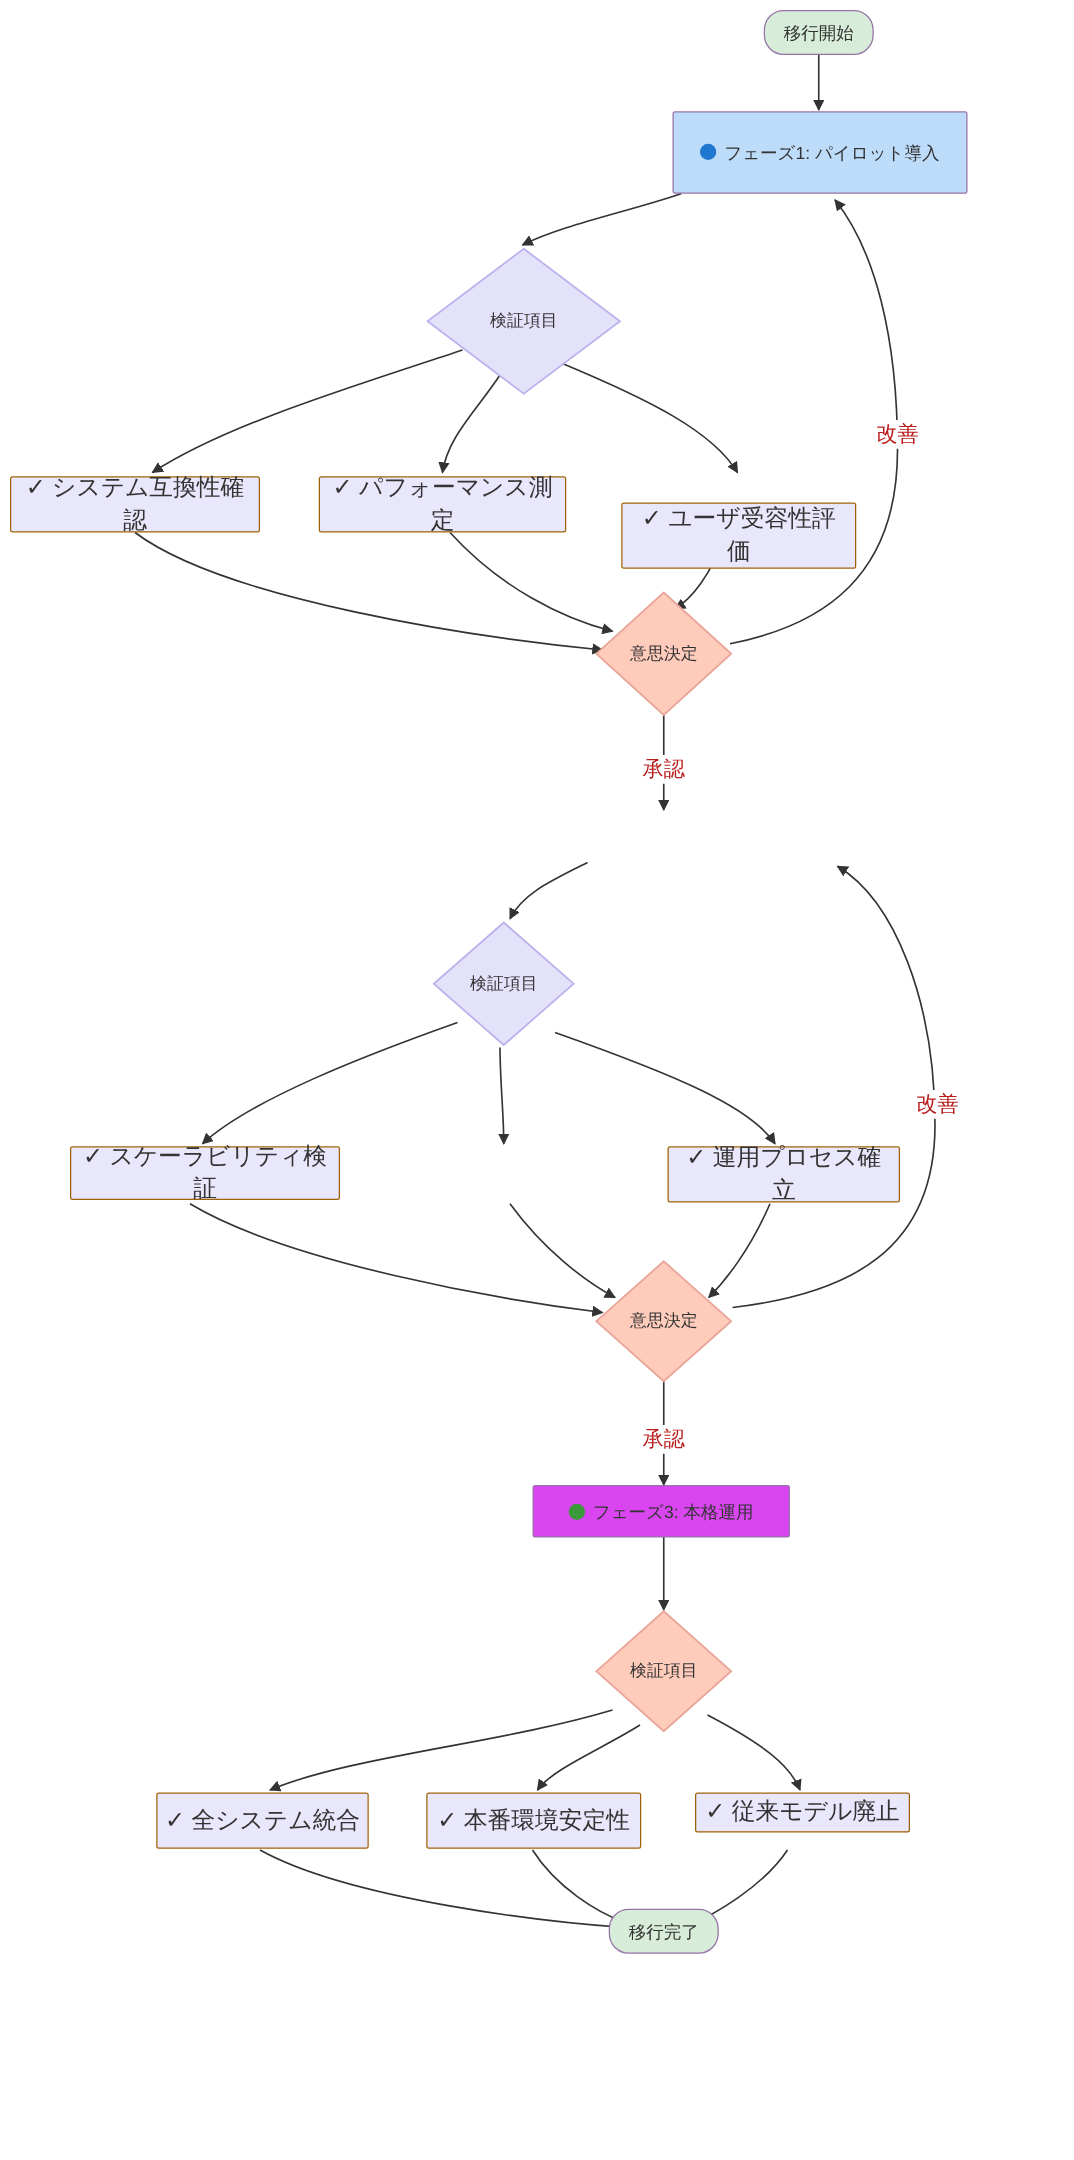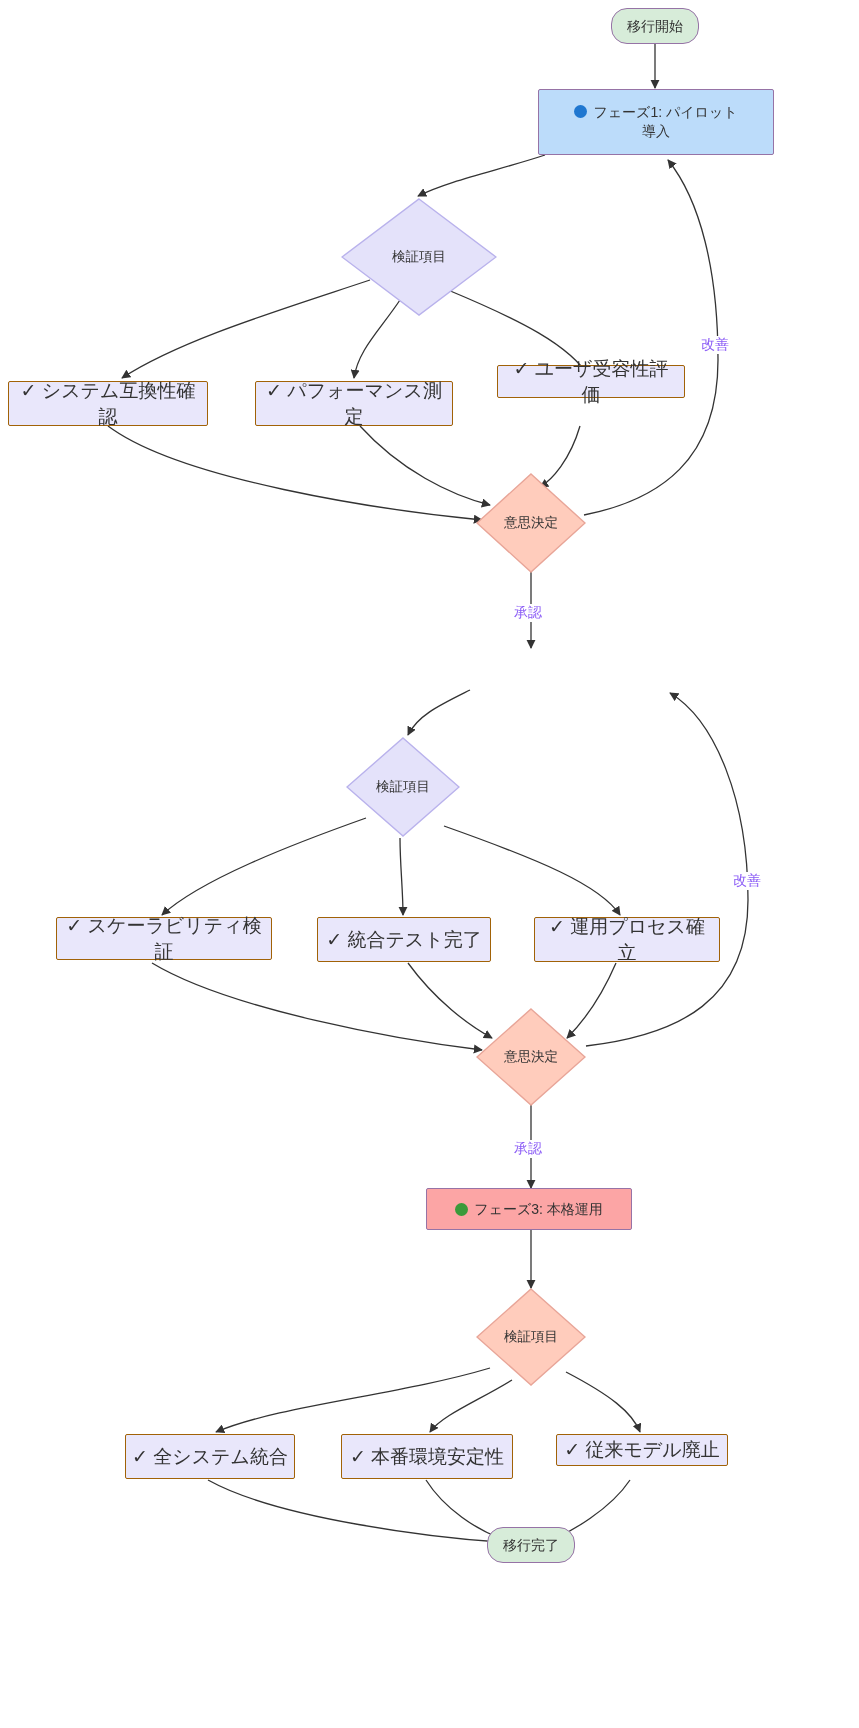--- a/index.html
+++ b/index.html
@@ -44,21 +44,21 @@
   }
   
   .n-phase {
     border: 1px solid #9673a6;
     border-radius: 2px;
     font-size: 14px;
     padding: 4px 8px;
   }
   .n-phase.blue   { background: #bcdcfa; }
   .n-phase.yellow { background: #fff6cd; }
-  .n-phase.green  { background: #fca5a5; }
+  .n-phase.green  { background: #d946ef; }
   
   .n-check {
     background: #e9e7fb;
     border: 1px solid #a16207;
     border-radius: 2px;
     font-size: 19px;
     padding: 2px 6px;
   }
   
   .n-diamond {
@@ -72,22 +72,22 @@
   }
   .n-diamond .dia-label {
     position: relative;
     z-index: 2;
     font-size: 13.5px;
     color: #333333;
     white-space: nowrap;
   }
   .edge-label {
     position: absolute;
-    font-size: 14px;
-    color: #8b5cf6;
+    font-size: 17px;
+    color: #b91c1c;
     background: #ffffff;
     padding: 0 2px;
     white-space: nowrap;
     font-family: Liberation Mono, monospace;
   }
   .bullet {
     display: inline-block;
     width: 13px;
     height: 13px;
     border-radius: 50%;
@@ -147,41 +147,41 @@
       <path d="M 208,1480 C 280,1520 440,1538 500,1542"></path>
       <path d="M 426,1480 C 445,1510 478,1530 500,1538"></path>
       <path d="M 630,1480 C 610,1510 570,1532 552,1540"></path>
     </g>
   </svg>
 
   <div class="node n-terminator" style="left:611px; top:8px; width:88px; height:36px;">
     <span>移行開始</span>
   </div>
 
-  <div class="node n-phase blue" style="left:538px; top:89px; width:236px; height:66px; flex-direction:column;">
+  <div class="node n-phase blue" style="left:538px; top:89px; width:236px; height:66px; flex-direction:row;">
     <div>
       <span class="bullet" style="background:#1f77d0;"></span><span>フェーズ1: パイロット</span>
     </div>
     <div>導入</div>
   </div>
 
   <div class="node n-diamond" style="left:341px; top:198px; width:156px; height:118px;">
     <svg class="dia-shape" viewBox="0 0 156 118" preserveAspectRatio="none">
       <polygon points="78,1 155,59 78,117 1,59" fill="#e4e2fa" stroke="#b9b2ec" stroke-width="1.4"></polygon>
     </svg>
     <span class="dia-label">検証項目</span>
   </div>
 
   <div class="node n-check" style="left:8px; top:381px; width:200px; height:45px;">
     <span>✓ システム互換性確認</span>
   </div>
   <div class="node n-check" style="left:255px; top:381px; width:198px; height:45px;">
     <span>✓ パフォーマンス測定</span>
   </div>
-  <div class="node n-check" style="left:497px; top:365px; width:188px; height:33px;">
+  <div class="node n-check" style="left:497px; top:402px; width:188px; height:53px;">
     <span>✓ ユーザ受容性評価</span>
   </div>
 
   <div class="node n-diamond" style="left:476px; top:473px; width:110px; height:100px;">
     <svg class="dia-shape" viewBox="0 0 110 100" preserveAspectRatio="none">
       <polygon points="55,1 109,50 55,99 1,50" fill="#ffccbc" stroke="#e8a598" stroke-width="1.4"></polygon>
     </svg>
     <span class="dia-label">意思決定</span>
   </div>
 
@@ -192,23 +192,20 @@
   <div class="node n-diamond" style="left:346px; top:737px; width:114px; height:100px;">
     <svg class="dia-shape" viewBox="0 0 114 100" preserveAspectRatio="none">
       <polygon points="57,1 113,50 57,99 1,50" fill="#e4e2fa" stroke="#b9b2ec" stroke-width="1.4"></polygon>
     </svg>
     <span class="dia-label">検証項目</span>
   </div>
 
   <div class="node n-check" style="left:56px; top:917px; width:216px; height:43px;">
     <span>✓ スケーラビリティ検証</span>
   </div>
-  <div class="node n-check" style="left:317px; top:917px; width:174px; height:45px;">
-    <span>✓ 統合テスト完了</span>
-  </div>
   <div class="node n-check" style="left:534px; top:917px; width:186px; height:45px;">
     <span>✓ 運用プロセス確立</span>
   </div>
 
   <div class="node n-diamond" style="left:476px; top:1008px; width:110px; height:98px;">
     <svg class="dia-shape" viewBox="0 0 110 98" preserveAspectRatio="none">
       <polygon points="55,1 109,49 55,97 1,49" fill="#ffccbc" stroke="#e8a598" stroke-width="1.4"></polygon>
     </svg>
     <span class="dia-label">意思決定</span>
   </div>

